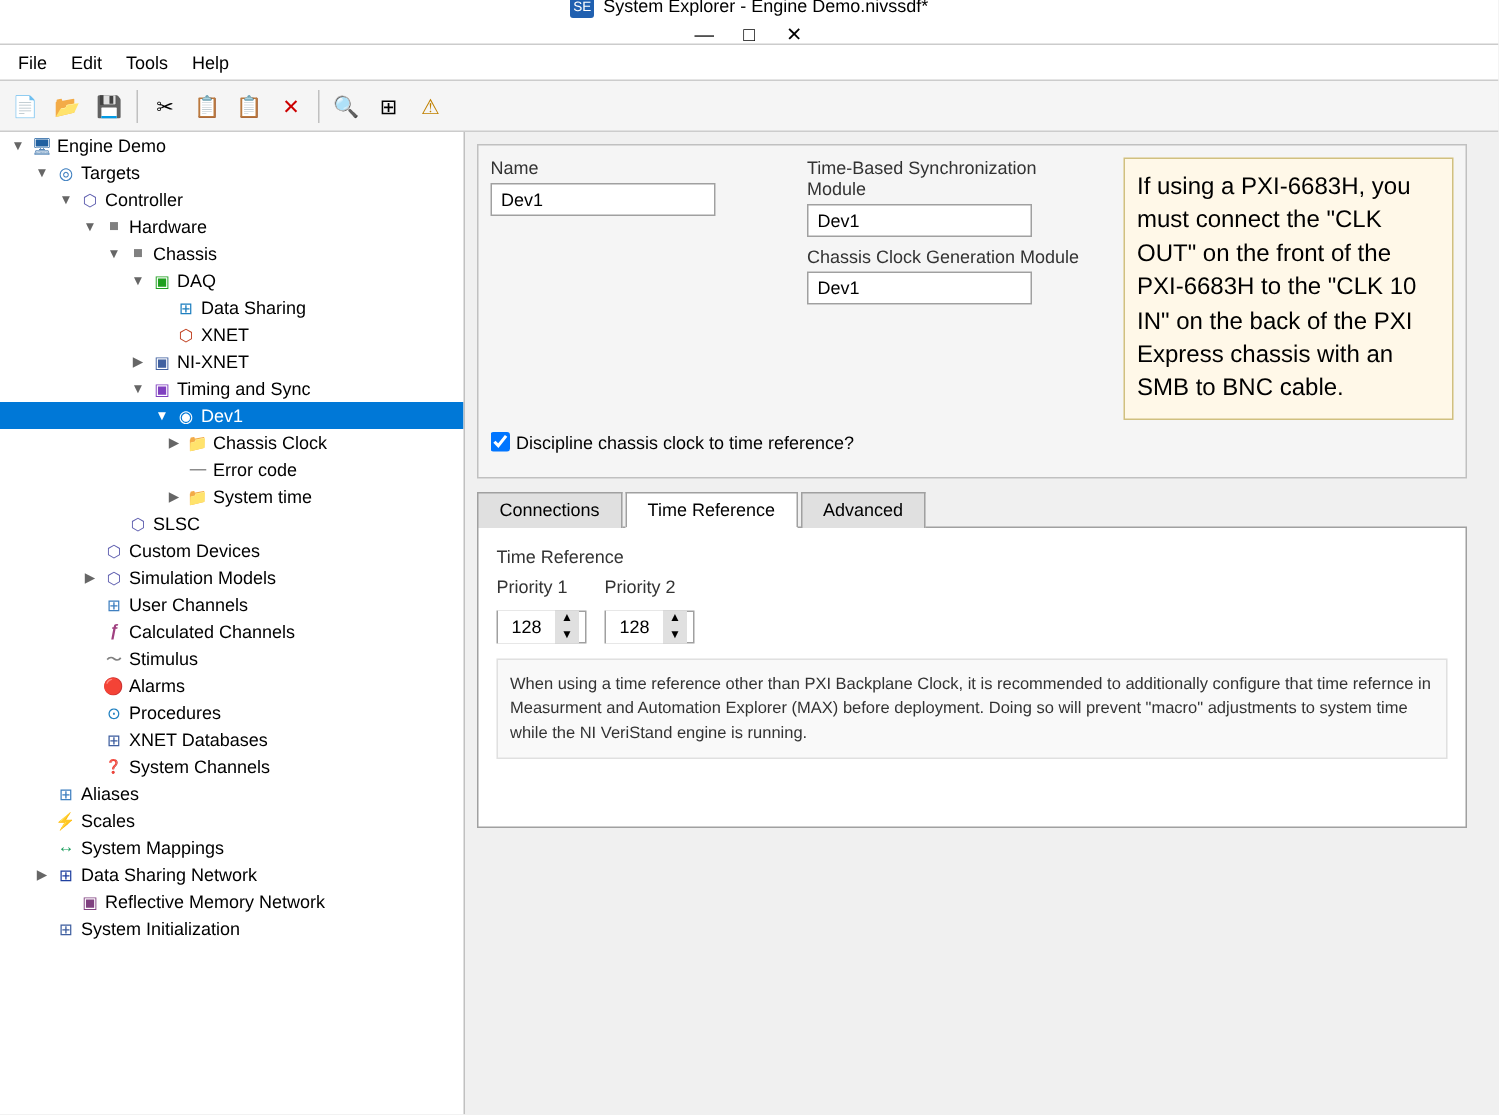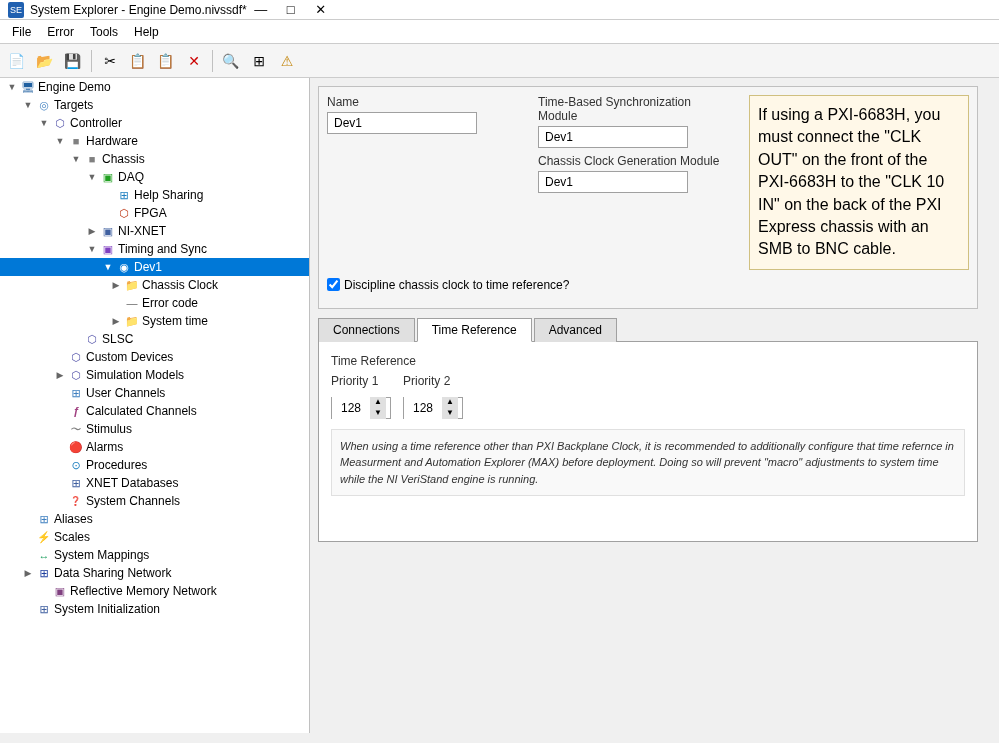--- a/index.html
+++ b/index.html
@@ -3,24 +3,25 @@
   <meta charset="utf-8">
   <style>
     * { box-sizing: border-box; margin: 0; padding: 0; }
     body { font-family: 'Segoe UI', Tahoma, sans-serif; font-size: 12px; background: #f0f0f0; color: #000; user-select: none; }
 
     
     .title-bar {
       background: #fff;
       display: flex;
       align-items: center;
-      justify-content: flex-start;
-      height: 20px;
+      justify-content: center;
+      height: 30px;
       padding: 0 8px;
       border-bottom: 1px solid #ccc;
+      flex-direction: column;
     }
     .title-bar-left { display: flex; align-items: center; gap: 6px; font-size: 12px; }
     .title-bar-icon { width: 16px; height: 16px; background: #2060b0; border-radius: 2px; display: flex; align-items: center; justify-content: center; color: white; font-size: 9px; }
     .title-bar-controls { display: flex; gap: 2px; }
     .title-btn { width: 28px; height: 22px; border: none; background: transparent; cursor: pointer; font-size: 13px; display: flex; align-items: center; justify-content: center; }
 
     
     .menu-bar {
       background: #fff;
       display: flex;
@@ -158,21 +159,20 @@
     .spinner-input input {
       border: none; outline: none; width: 38px; padding: 4px 4px; font-size: 12px; text-align: center;
     }
     .spinner-btns { display: flex; flex-direction: column; }
     .spinner-btn { width: 16px; height: 11px; border: none; background: #e0e0e0; cursor: pointer; display: flex; align-items: center; justify-content: center; font-size: 8px; line-height: 1; padding: 0; }
 
     .info-text {
       font-size: 11px; color: #333; line-height: 1.5;
       padding: 8px; background: #f9f9f9; border: 1px solid #e0e0e0;
       margin-top: 8px;
-      font-style: italic;
     }
 
     
     .desc-section { margin-top: 8px; }
     .desc-label { font-size: 12px; color: #444; margin-bottom: 4px; }
     .desc-textarea {
       width: 100%; height: 80px; border: 1px solid #a0a0a0; background: white;
       resize: none; font-size: 12px; padding: 4px;
     }
 
@@ -231,21 +231,21 @@
   </div>
   <div class="title-bar-controls">
     <button class="title-btn">—</button>
     <button class="title-btn">□</button>
     <button class="title-btn close">✕</button>
   </div>
 </div>
 
 <div class="menu-bar">
   <span class="menu-item">File</span>
-  <span class="menu-item">Error</span>
+  <span class="menu-item">Edit</span>
   <span class="menu-item">Tools</span>
   <span class="menu-item">Help</span>
 </div>
 
 <div class="toolbar">
   <button class="toolbar-btn" title="New">📄</button>
   <button class="toolbar-btn" title="Open">📂</button>
   <button class="toolbar-btn" title="Save">💾</button>
   <div class="toolbar-sep"></div>
   <button class="toolbar-btn" title="Cut">✂</button>
@@ -294,27 +294,27 @@
 
     <div class="tree-node indent-6">
       <span class="tree-expand">▼</span>
       <span class="tree-icon icon-daq">▣</span>
       <span class="tree-label">DAQ</span>
     </div>
 
     <div class="tree-node indent-7">
       <span class="tree-expand" style="visibility:hidden">▶</span>
       <span class="tree-icon icon-sharing">⊞</span>
-      <span class="tree-label">Help Sharing</span>
+      <span class="tree-label">Data Sharing</span>
     </div>
 
     <div class="tree-node indent-7">
       <span class="tree-expand" style="visibility:hidden">▶</span>
       <span class="tree-icon icon-fpga">⬡</span>
-      <span class="tree-label">FPGA</span>
+      <span class="tree-label">XNET</span>
     </div>
 
     <div class="tree-node indent-6">
       <span class="tree-expand">▶</span>
       <span class="tree-icon icon-nixnet">▣</span>
       <span class="tree-label">NI-XNET</span>
     </div>
 
     <div class="tree-node indent-6">
       <span class="tree-expand">▼</span>

